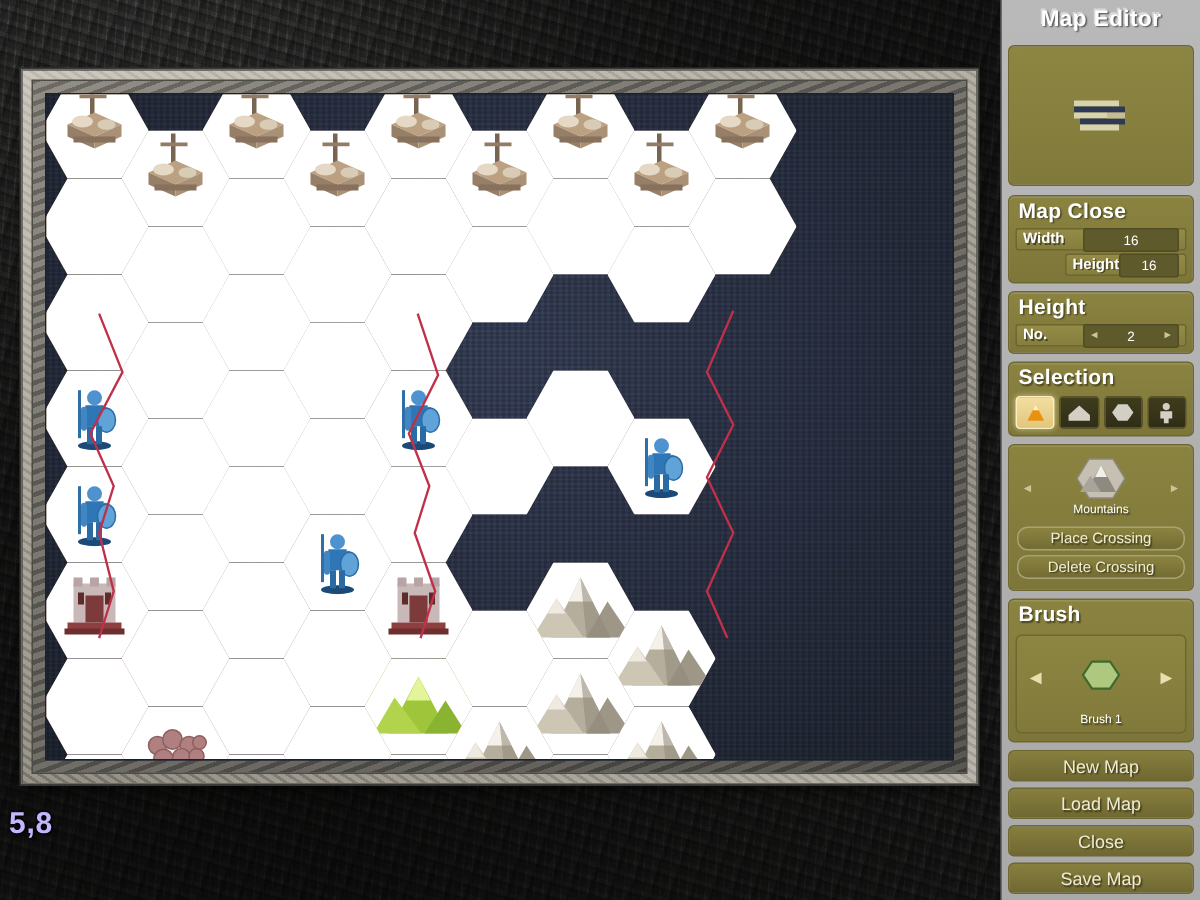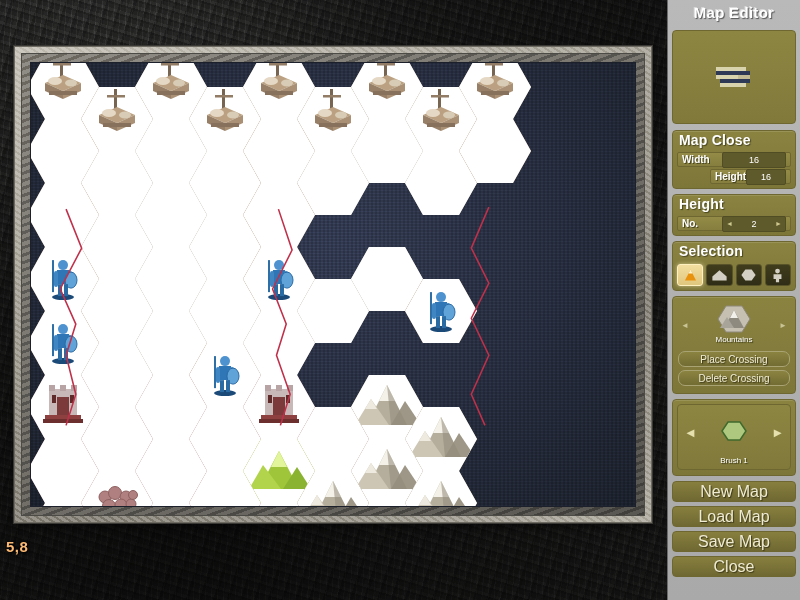--- a/index.html
+++ b/index.html
@@ -119,21 +119,21 @@
   
   .unit{ position:absolute; left:50%; top:50%; transform:translate(-50%,-52%); width:34px; height:44px; z-index:6; pointer-events:none;}
   .unit svg{ width:100%; height:100%; display:block; }
 
   
   .crossings{ position:absolute; inset:0; z-index:7; pointer-events:none; }
 
   
   .coord {
     position:absolute; left:6px; top:538px;
-    color:#fdba74; font-size:15px; font-weight:bold;
+    color:#c4b5fd; font-size:20px; font-weight:bold;
     text-shadow:1px 1px 2px #000, 0 0 3px #000;
     letter-spacing:.5px;
   }
 
   
   .panel {
     position:absolute; left:667px; top:0; width:133px; height:600px;
     background:linear-gradient(180deg,#b9b9b9 0%, #a9a9a9 100%);
     border-left:1px solid #6b6b6b;
     padding:0;
@@ -215,21 +215,21 @@
     display:block; width:calc(100% - 10px); margin:3px 5px;
     height:16px; line-height:15px; text-align:center;
     font-size:10px; color:#f0ecd4;
     background:linear-gradient(180deg,#8a8340 0%,#736c33 100%);
     border:1px solid #a9a374; border-radius:7px;
     text-shadow:1px 1px 1px #3c3817;
   }
   .btn-lg{
     display:block; margin:4px 4px; height:21px; line-height:20px;
     width:calc(100% - 8px); text-align:center;
-    font-size:16px; color:#efebd2;
+    font-size:12px; color:#efebd2;
     background:linear-gradient(180deg,#877f3e 0%,#6f6832 100%);
     border:1px solid #6e6731; border-radius:4px;
     text-shadow:1px 1px 1px #3c3817;
   }
 
   .brush-area{
     margin:4px 4px 5px; height:66px; border-radius:4px;
     border:1px solid #6e6731;
     background:linear-gradient(180deg,#8d8642 0%,#80793a 100%);
     position:relative;
@@ -735,33 +735,34 @@
           </svg>
         </div>
         <span class="tile-name">Mountains</span>
         <span class="tile-arrow r">►</span>
       </div>
       <div class="btn">Place Crossing</div>
       <div class="btn">Delete Crossing</div>
     </div>
 
     <div class="olive-box">
+      <div class="section-head">Brush</div>
       <div class="brush-area">
         <span class="brush-arrow l">◄</span>
         <div class="brush-hex">
           <svg viewBox="0 0 26 22">
             <polygon points="7,2 19,2 25,11 19,20 7,20 1,11" fill="#aec87f" stroke="#3f6a2c" stroke-width="1.5"></polygon>
           </svg>
         </div>
         <span class="brush-arrow r">►</span>
         <span class="brush-name">Brush 1</span>
       </div>
     </div>
 
     <div style="margin-top:2px;">
       <div class="btn-lg">New Map</div>
       <div class="btn-lg">Load Map</div>
+      <div class="btn-lg">Close</div>
       <div class="btn-lg">Save Map</div>
-      <div class="btn-lg">Close</div>
     </div>
 
   </div>
 </div>
 
 </body></html>

